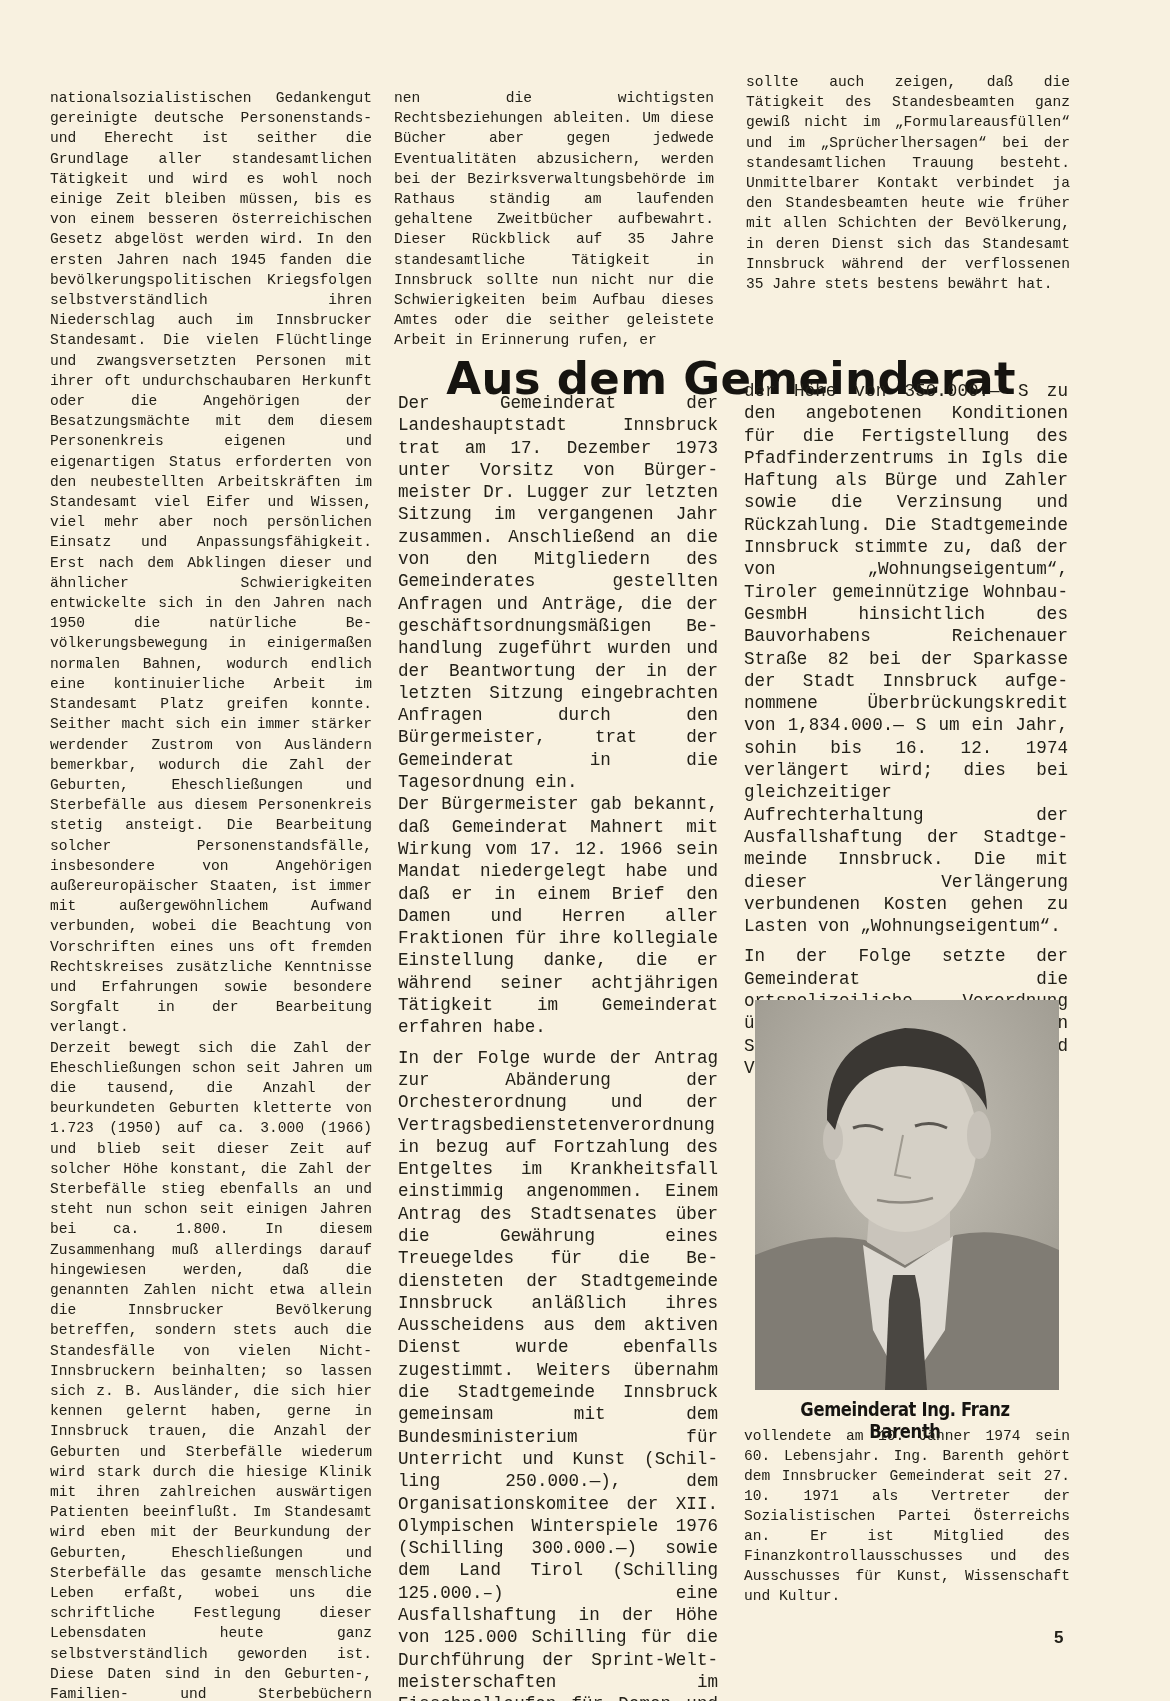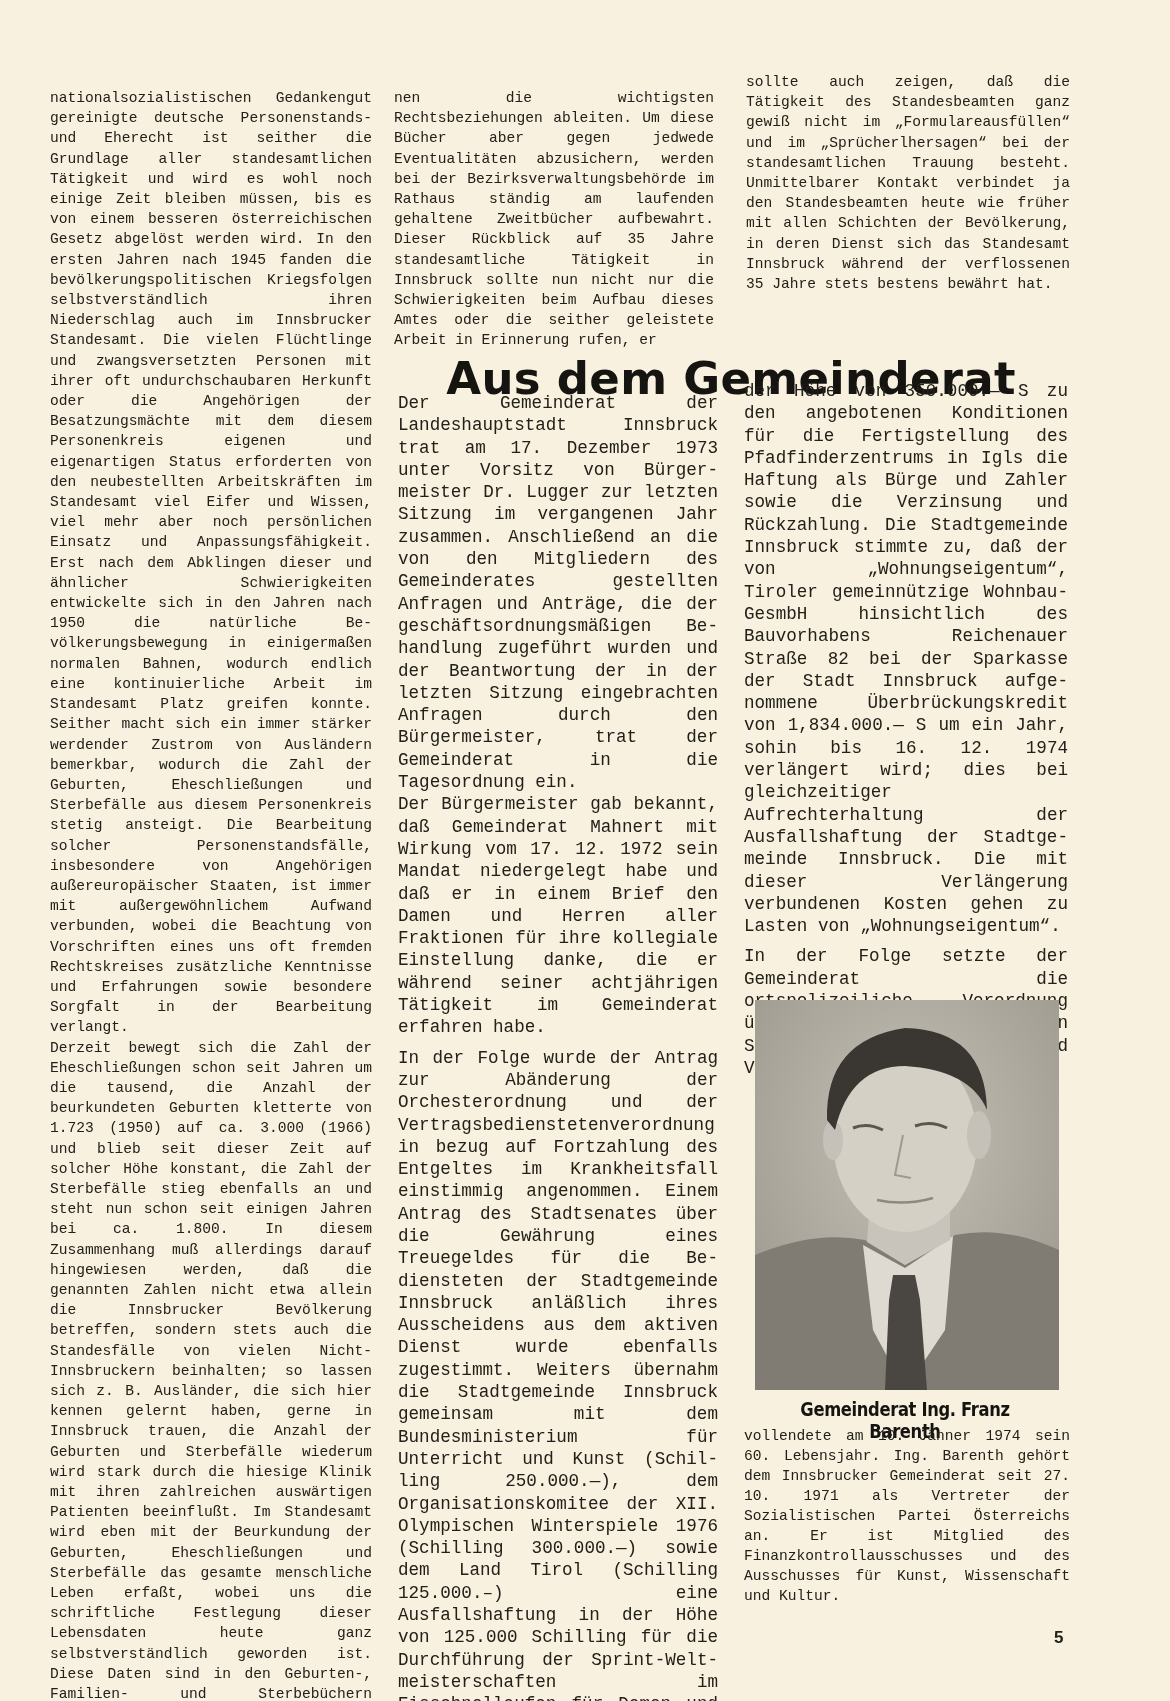--- a/index.html
+++ b/index.html
@@ -88,21 +88,21 @@
 </div>
 
 <div class="col" id="col3">
   <p>sollte auch zeigen, daß die Tätigkeit des Standesbeamten ganz gewiß nicht im „Formulareausfüllen“ und im „Sprü­cherlhersagen“ bei der standesamtli­chen Trauung besteht. Unmittelbarer Kontakt verbindet ja den Standesbeam­ten heute wie früher mit allen Schichten der Bevölkerung, in deren Dienst sich das Standesamt Innsbruck während der verflossenen 35 Jahre stets bestens be­währt hat.</p>
 </div>
 
 <h1 id="headline" style="margin:0;">Aus dem Gemeinderat</h1>
 
 <div class="col big" id="col2b">
   <p>Der Gemeinderat der Landeshaupt­stadt Innsbruck trat am 17. Dezem­ber 1973 unter Vorsitz von Bürger­meister Dr. Lugger zur letzten Sit­zung im vergangenen Jahr zusam­men. Anschließend an die von den Mitgliedern des Gemeinderates ge­stellten Anfragen und Anträge, die der geschäftsordnungsmäßigen Be­handlung zugeführt wurden und der Beantwortung der in der letzten Sit­zung eingebrachten Anfragen durch den Bürgermeister, trat der Gemein­derat in die Tagesordnung ein.</p>
-  <p>Der Bürgermeister gab bekannt, daß Gemeinderat Mahnert mit Wir­kung vom 17. 12. 1972 sein Mandat niedergelegt habe und daß er in einem Brief den Damen und Herren aller Fraktionen für ihre kollegiale Einstellung danke, die er während seiner achtjährigen Tätigkeit im Ge­meinderat erfahren habe.</p>
+  <p>Der Bürgermeister gab bekannt, daß Gemeinderat Mahnert mit Wir­kung vom 17. 12. 1966 sein Mandat niedergelegt habe und daß er in einem Brief den Damen und Herren aller Fraktionen für ihre kollegiale Einstellung danke, die er während seiner achtjährigen Tätigkeit im Ge­meinderat erfahren habe.</p>
   <p class="gap">In der Folge wurde der Antrag zur Abänderung der Orchesterordnung und der Vertragsbedienstetenver­ordnung in bezug auf Fortzahlung des Entgeltes im Krankheitsfall ein­stimmig angenommen. Einem Antrag des Stadtsenates über die Gewäh­rung eines Treuegeldes für die Be­diensteten der Stadtgemeinde Inns­bruck anläßlich ihres Ausscheidens aus dem aktiven Dienst wurde eben­falls zugestimmt. Weiters übernahm die Stadtgemeinde Innsbruck ge­meinsam mit dem Bundesministe­rium für Unterricht und Kunst (Schil­ling 250.000.—), dem Organisations­komitee der XII. Olympischen Win­terspiele 1976 (Schilling 300.000.—) sowie dem Land Tirol (Schilling 125.000.–) eine Ausfallshaftung in der Höhe von 125.000 Schilling für die Durchführung der Sprint-Welt­meisterschaften im Eisschnellaufen für Damen und Herren 1974 in Inns­bruck. Die Stadtgemeinde Innsbruck übernahm ebenfalls, beginnend ab 1. 1. 1974, für einen vom Kuratorium der Jugendlager in Tirol bei der Bank für Tirol und Vorarlberg auf­genommenen Kontokorrentkredit in</p>
 </div>
 
 <div class="col big" id="col3b">
   <p>der Höhe von 350.000.— S zu den angebotenen Konditionen für die Fertigstellung des Pfadfinderzen­trums in Igls die Haftung als Bürge und Zahler sowie die Verzinsung und Rückzahlung. Die Stadtgemein­de Innsbruck stimmte zu, daß der von „Wohnungseigentum“, Tiroler gemeinnützige Wohnbau-GesmbH hinsichtlich des Bauvorhabens Rei­chenauer Straße 82 bei der Spar­kasse der Stadt Innsbruck aufge­nommene Überbrückungskredit von 1,834.000.— S um ein Jahr, sohin bis 16. 12. 1974 verlängert wird; dies bei gleichzeitiger Aufrechterhaltung der Ausfallshaftung der Stadtge­meinde Innsbruck. Die mit dieser Verlängerung verbundenen Kosten gehen zu Lasten von „Wohnungs­eigentum“.</p>
   <p class="gap">In der Folge setzte der Gemeinde­rat die ortspolizeiliche Verordnung über den höchstzulässigen Schwe­felgehalt und Verkokungsrückstand</p>
 </div>
 
 <div id="photo">
   <svg viewBox="0 0 304 390" preserveAspectRatio="none">

